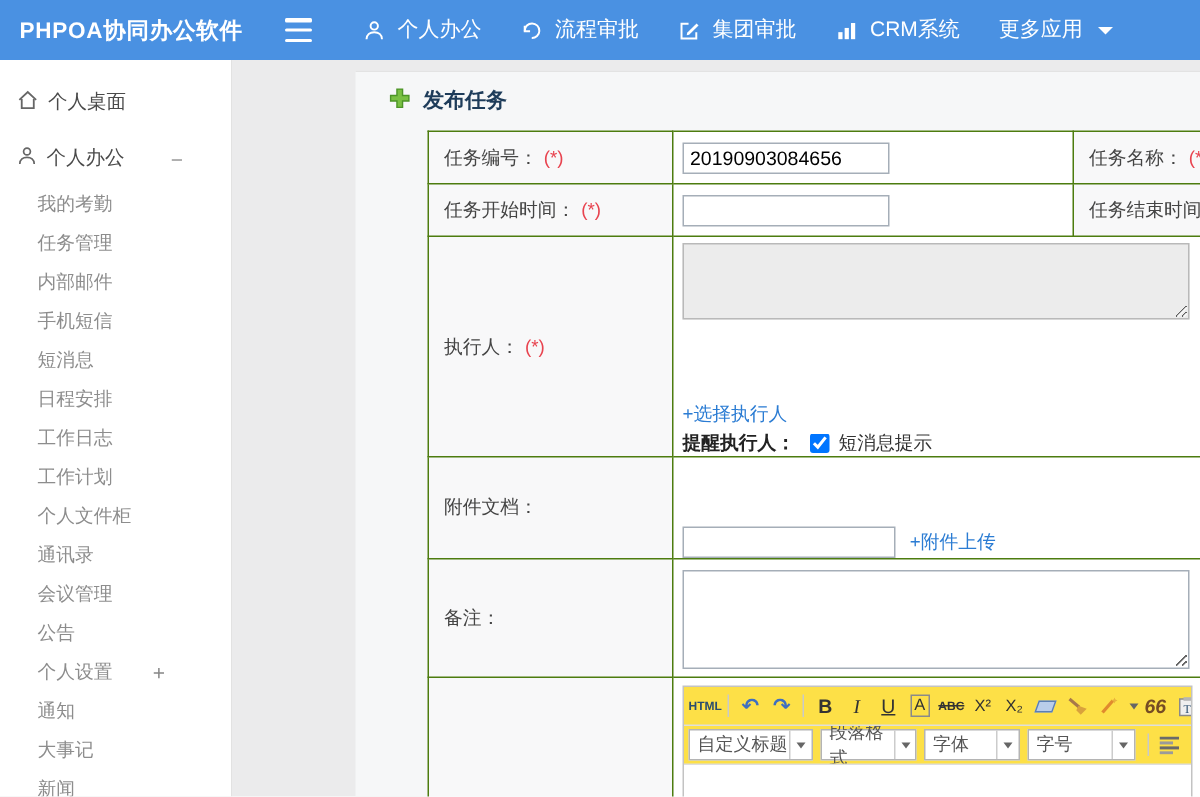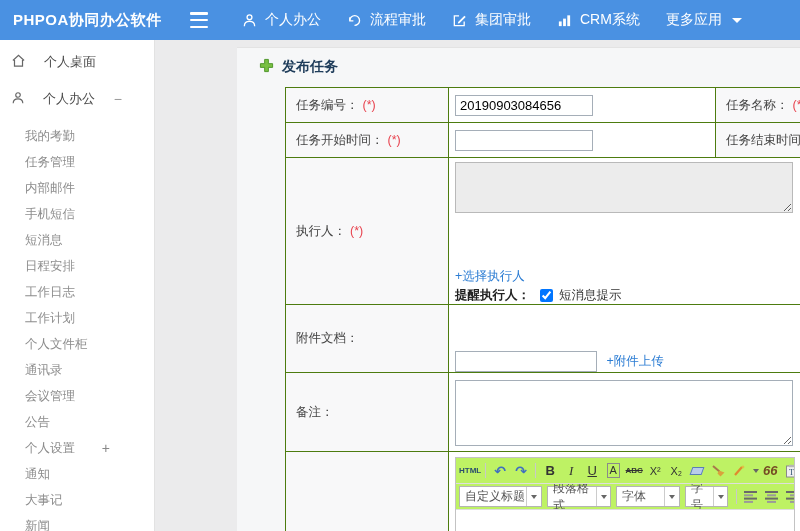--- a/index.html
+++ b/index.html
@@ -15,21 +15,21 @@
   .brand { width:178px; padding-left:13px; font-size:15px; font-weight:bold; letter-spacing:.5px; }
   .hamburger { width:22px; height:16px; margin-left:12px; display:flex; flex-direction:column; justify-content:space-between; cursor:pointer; }
   .hamburger i { display:block; height:2.5px; width:18px; background:#fff; border-radius:1px; }
   .topnav { display:flex; align-items:center; margin-left:30px; gap:26px; font-size:14px; }
   .nav-item { display:flex; align-items:center; gap:8px; cursor:pointer; white-space:nowrap; }
   .nav-item svg { display:block; }
   .caret-down { width:0; height:0; border-left:5px solid transparent; border-right:5px solid transparent; border-top:5px solid #fff; margin-left:2px; }
   
   .sidebar { position:absolute; left:0; top:40px; width:155px; height:491px;
     background:#fff; border-right:1px solid #e2e2e2; overflow:hidden; }
-  .side-top { height:30px; margin-top:7px; display:flex; align-items:center; padding-left:11px; gap:18px; color:#4a4a4a; font-size:13px; cursor:pointer; }
+  .side-top { height:30px; margin-top:7px; display:flex; align-items:flex-end; padding-left:11px; gap:6px; color:#4a4a4a; font-size:13px; cursor:pointer; }
   .side-top .toggle { margin-left:auto; margin-right:32px; color:#999; font-size:14px; }
   .side-sub { margin-top:9px; }
   .side-sub-item { height:26px; display:flex; align-items:center; padding-left:25px; color:#8d8d8d; font-size:12.5px; cursor:pointer; }
   .side-sub-item .toggle { margin-left:auto; margin-right:44px; color:#888; font-size:14px; }
   
   .panel { position:absolute; left:237px; top:47px; width:720px; height:484px;
     background:#f6f7f8; border-top:1px solid #e3e3e3; }
   .page-title { position:absolute; left:22px; top:10px; display:flex; align-items:center; gap:8px; }
   .page-title .txt { font-size:14px; font-weight:bold; color:#1e3c5a; }
   
@@ -46,21 +46,21 @@
   .exec-area { width:338px; height:51px; background:#ececec; border:1px solid #b9b9b9; resize:both; font-family:inherit; }
   .blue-link { color:#2b7cd3; font-size:12.5px; text-decoration:none; display:inline-block; cursor:pointer;margin-top:48px; }
   .choose-link { margin:4px 0 2px 0; }
   .remind-line { display:flex; align-items:center; gap:4px; font-size:12.5px; color:#333; }
   .remind-line b { color:#222; }
   .remind-line input { width:13px; height:13px; margin:0 2px 0 6px; }
   .remark-area { width:338px; height:66px; border:1px solid #a5aeb8; font-family:inherit; }
   .desc-cell { vertical-align:top !important; padding-top:5px; }
   
   .editor { width:340px; border:1px solid #c3c3c3; background:#fff; }
-  .tb-row { display:flex; align-items:center; background:#bef264; padding:2px 3px; border-bottom:1px solid #dedede; gap:1px; height:26px; overflow:hidden; }
+  .tb-row { display:flex; align-items:center; background:#fde047; padding:2px 3px; border-bottom:1px solid #dedede; gap:1px; height:26px; overflow:hidden; }
   .tbtn { min-width:20px; height:20px; display:flex; align-items:center; justify-content:center; color:#333; cursor:pointer; flex:none; }
   .sep { width:1px; height:15px; background:#c9c9c9; margin:0 3px; flex:none; }
   .t-html { font-size:8px; font-weight:bold; color:#2a4d6e; }
   .t-undo,.t-redo { color:#3f6fc0; font-size:14px; font-weight:bold; }
   .t-bold { font-weight:bold; font-size:13px; }
   .t-italic { font-style:italic; font-family:"Liberation Serif",serif; font-size:13px; }
   .t-under { text-decoration:underline; font-size:13px; }
   .t-abox { border:1px solid #8a8a8a; font-size:11px; padding:0 2px; line-height:13px; height:15px; }
   .t-strike { font-size:8px; font-weight:bold; text-decoration:line-through; }
   .t-supsub { font-size:11px; }
@@ -328,21 +328,21 @@
               <span class="kc">
                     <span class="mini-caret" style="margin:0;"></span>
                   </span>
             </span>
             <span class="ksel" style="width:64px;">
               <span>字体</span>
               <span class="kc">
                     <span class="mini-caret" style="margin:0;"></span>
                   </span>
             </span>
-            <span class="ksel" style="width:43px;">
+            <span class="ksel" style="width:72px;">
               <span>字号</span>
               <span class="kc">
                     <span class="mini-caret" style="margin:0;"></span>
                   </span>
             </span>
             <span class="sep"></span>
             <span class="tbtn">
               <svg width="14" height="12" viewBox="0 0 14 12">
                     <rect y="0" width="13" height="2" fill="#6a6a6a"></rect>
                     <rect y="3.3" width="9" height="2" fill="#9a9a9a"></rect>

